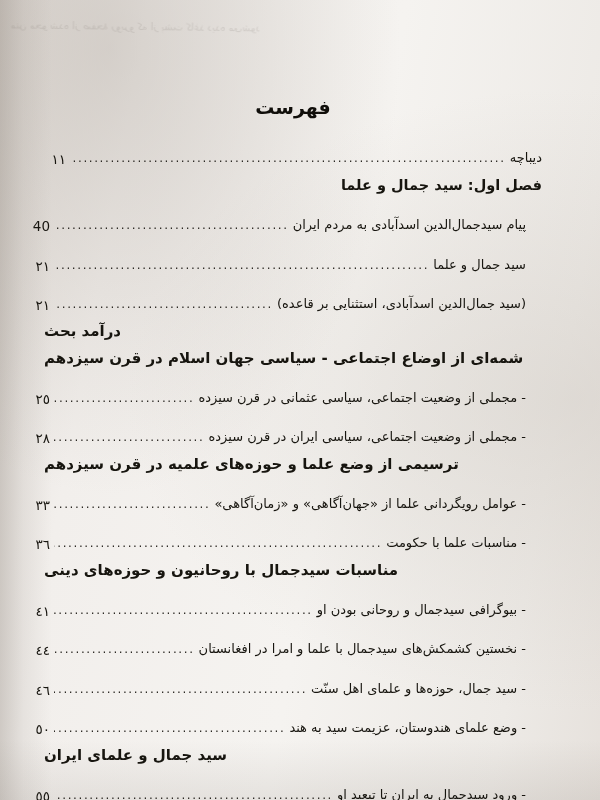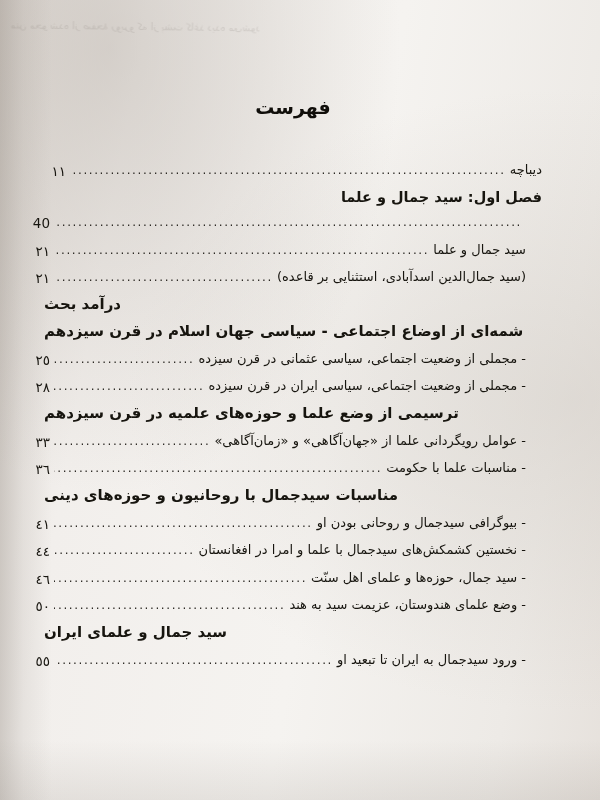--- a/index.html
+++ b/index.html
@@ -65,21 +65,21 @@
     box-sizing: border-box;
     padding: 96px 58px 0 44px;
     color: #17150f;
   }
 
   .doc-title {
     text-align: center;
     font-size: 19px;
     font-weight: bold;
     letter-spacing: 0.5px;
-    margin: 0 0 42px 0;
+    margin: 0 0 18px 0;
     color: #100e0a;
   }
 
   .toc {
     list-style: none;
     margin: 0;
     padding: 0;
   }
 
   .entry {
@@ -115,20 +115,21 @@
   }
 
   
   .lvl-head .etext {
     font-weight: bold;
     font-size: 14.5px;
     margin-left: 40px;
   }
   .lvl-sub .etext {
     font-size: 13px;
+    margin-top: 12px;
   }
   .indent-1 { padding-right: 16px; }
   .nodots .dots { visibility: hidden; }
   .center-head {
     display: block;
     text-align: left;
     font-weight: bold;
     font-size: 15px;
     margin-bottom: 9px;
     margin-top: 4px;
@@ -148,20 +149,21 @@
         <div class="entry lvl-sub">
           <span class="etext">دیباچه</span>
           <span class="dots">........................................................................................................................</span>
           <span class="pg">١١</span>
         </div>
         <div class="entry lvl-head nodots nopage">
           <span class="etext">فصل اول: سید جمال و علما</span>
           <span class="dots">........................................................................................................................</span>
         </div>
         <div class="entry lvl-sub indent-1">
+          <span class="etext">پیام سیدجمال‌الدین اسدآبادی به مردم ایران</span>
           <span class="dots">........................................................................................................................</span>
           <span class="pg">40</span>
         </div>
         <div class="entry lvl-sub indent-1">
           <span class="etext">سید جمال و علما</span>
           <span class="dots">........................................................................................................................</span>
           <span class="pg">٢١</span>
         </div>
         <div class="entry lvl-sub indent-1">
           <span class="etext">(سید جمال‌الدین اسدآبادی، استثنایی بر قاعده)</span>

